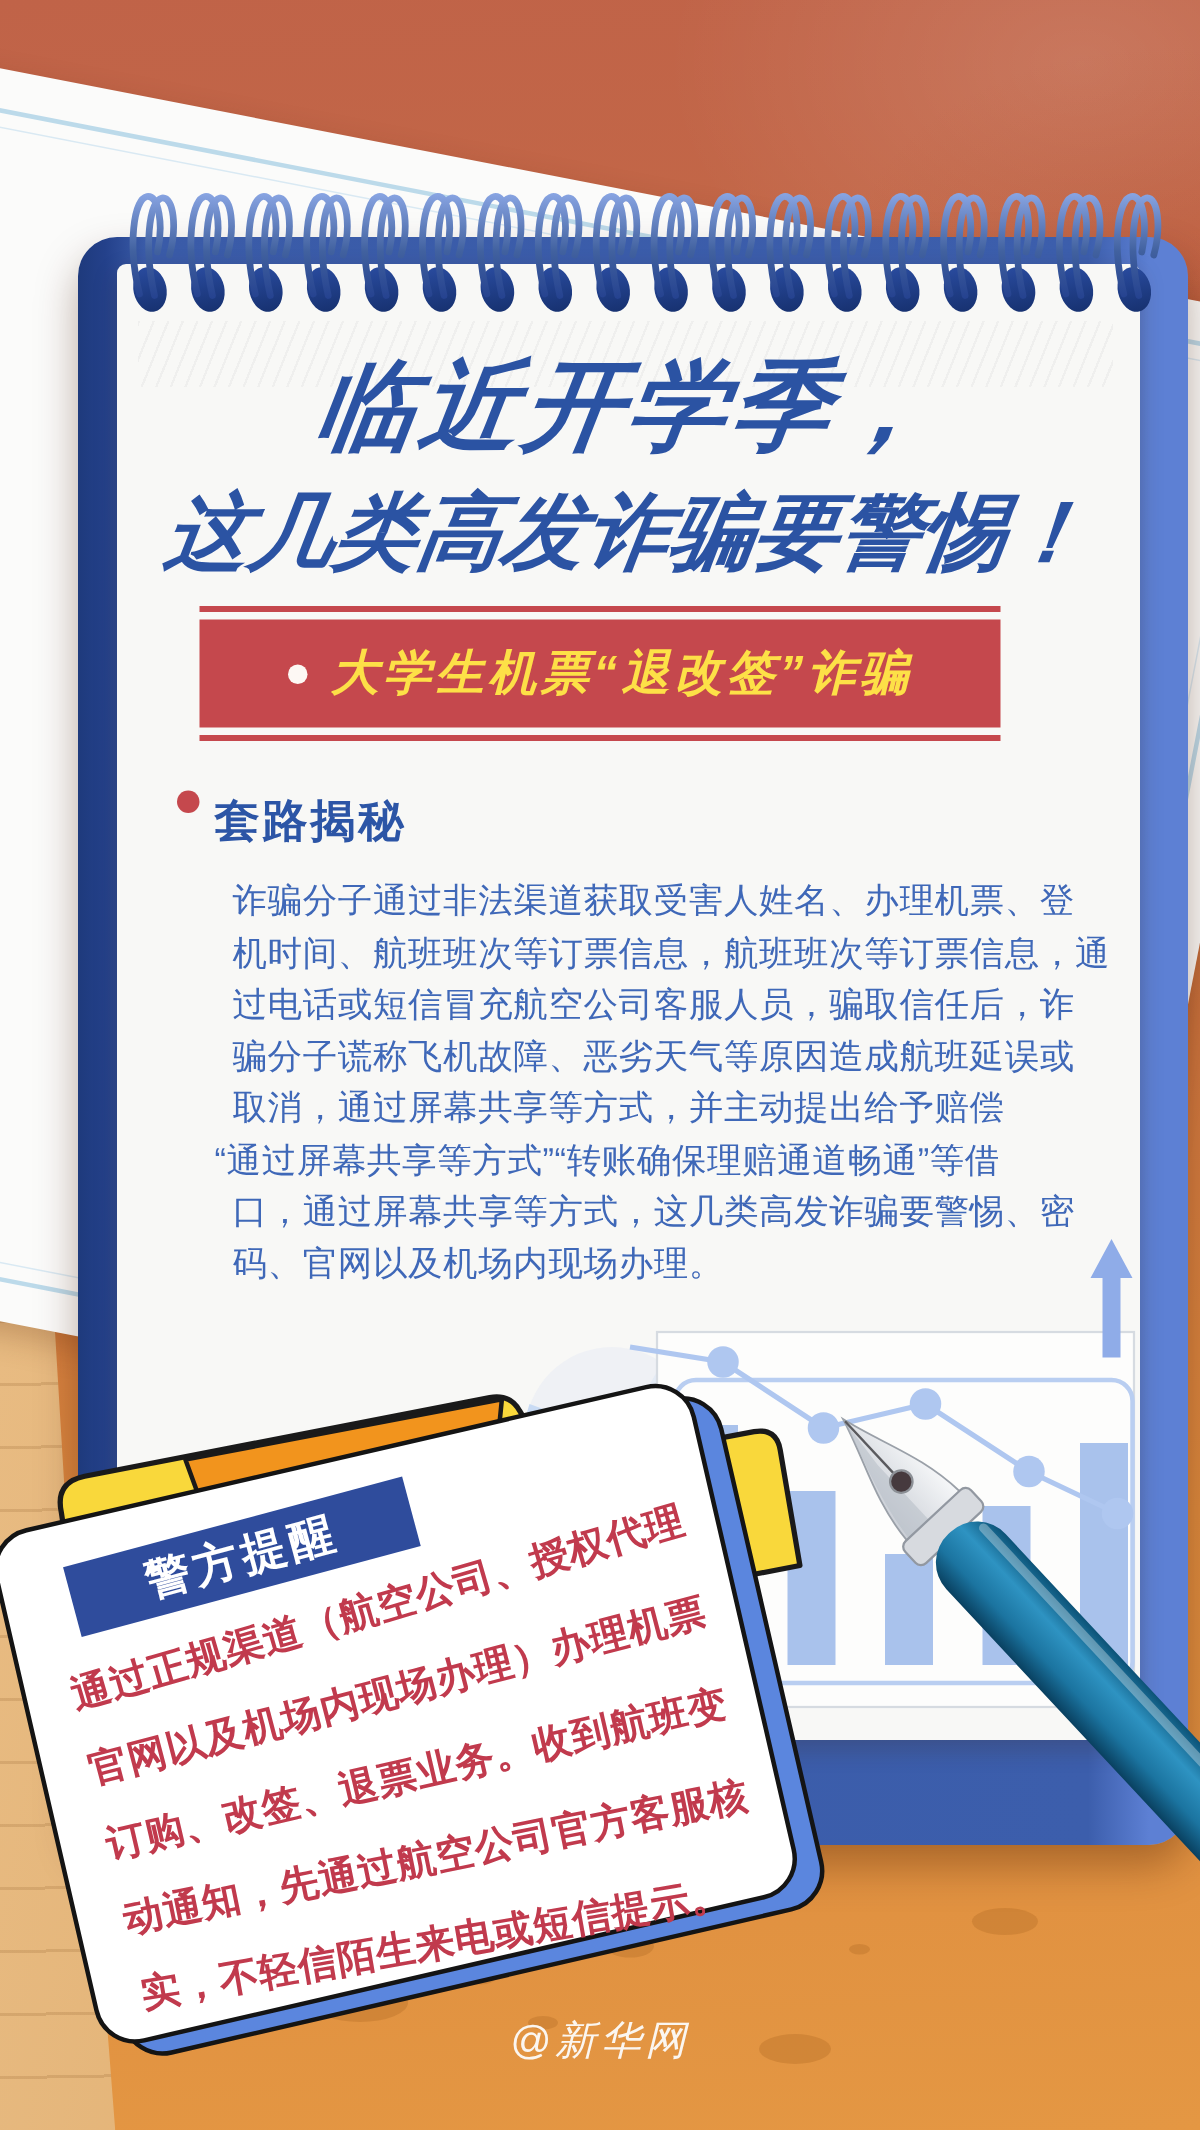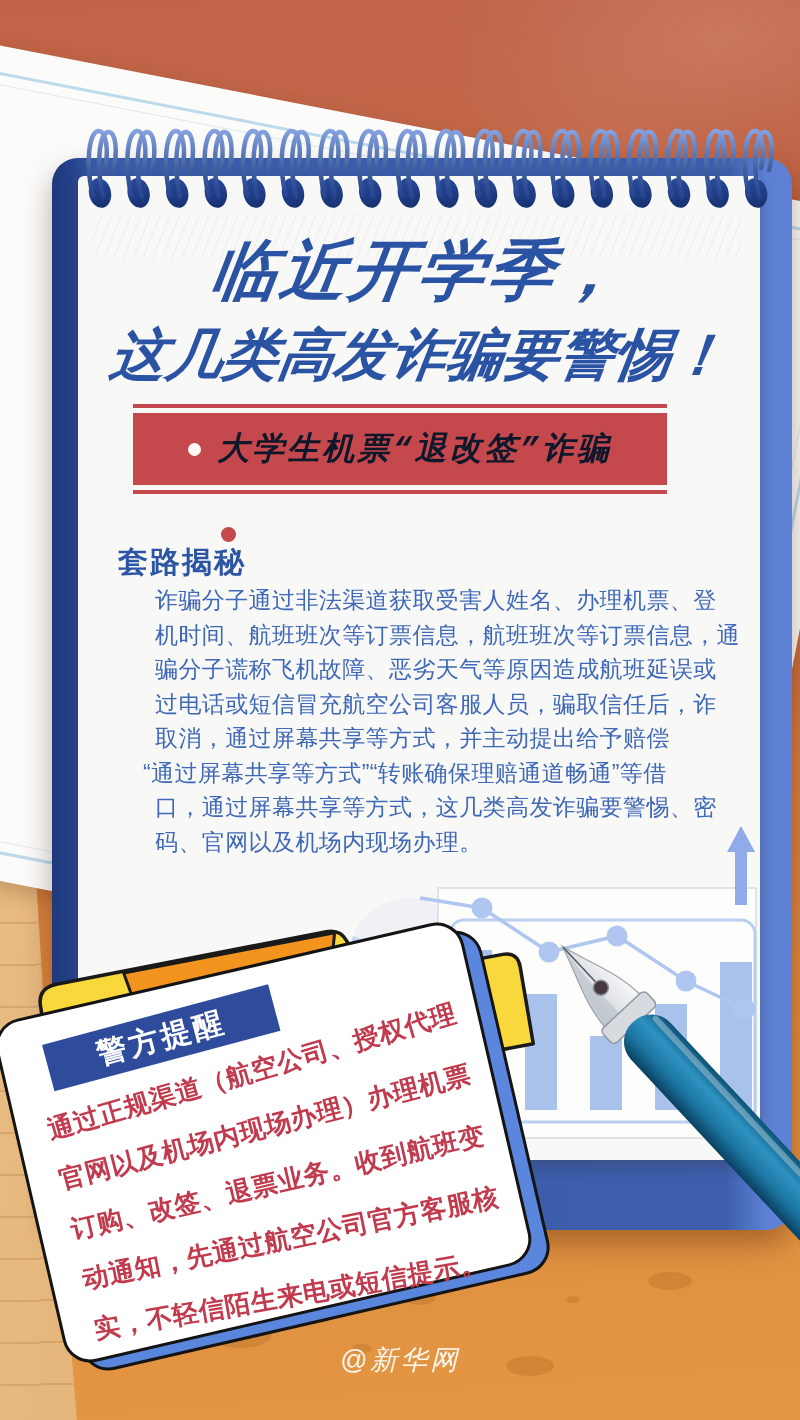--- a/index.html
+++ b/index.html
@@ -57,25 +57,25 @@
 
   
   .title{position:absolute;left:78px;width:682px;text-align:center;color:#2B53A3;
          font-weight:900;font-style:italic;transform:skewX(-8deg);white-space:nowrap;}
   .title1{top:226px;font-size:66px;letter-spacing:3px;}
   .title2{top:318px;font-size:56px;letter-spacing:0px;}
 
   .banner{position:absolute;left:133px;top:404px;width:534px;}
   .banner .rule{height:4px;background:#C5484D;}
   .banner .box{margin:5px 0;background:#C5484D;height:72px;display:flex;align-items:center;
-               justify-content:center;color:#0f172a;font-size:32px;font-weight:800;
-               letter-spacing:3px;font-style:italic;font-family:Liberation Mono, monospace;}
+               justify-content:center;color:#fde047;font-size:32px;font-weight:800;
+               letter-spacing:3px;font-style:italic;}
   .banner .dot{width:13px;height:13px;border-radius:50%;background:#FDF8F4;margin-right:16px;flex:none;}
 
-  .section-head{position:absolute;left:118px;top:527px;display:flex;align-items:flex-end;flex-direction:column;}
+  .section-head{position:absolute;left:118px;top:527px;display:flex;align-items:flex-start;}
   .section-head .dot{width:15px;height:15px;border-radius:50%;background:#C5484D;margin-right:10px;}
   .section-head .txt{color:#2C55A6;font-size:30px;font-weight:800;letter-spacing:2px;}
 
   .body-text{position:absolute;left:155px;top:583px;width:575px;}
   .body-text .bline{height:34.5px;line-height:34.5px;font-size:23px;color:#3F68B8;
                     font-weight:500;letter-spacing:.4px;white-space:nowrap;}
   .body-text .outdent{margin-left:-12px;}
 
   
   .tip-group{position:absolute;left:-10px;top:1025px;width:480px;height:352px;
@@ -259,22 +259,22 @@
   </div>
 
   <div class="section-head">
     <span class="dot"></span>
     <span class="txt">套路揭秘</span>
   </div>
 
   <div class="body-text">
     <div class="bline">诈骗分子通过非法渠道获取受害人姓名、办理机票、登</div>
     <div class="bline">机时间、航班班次等订票信息，航班班次等订票信息，通</div>
+    <div class="bline">过电话或短信冒充航空公司客服人员，骗取信任后，诈</div>
     <div class="bline">骗分子谎称飞机故障、恶劣天气等原因造成航班延误或</div>
-    <div class="bline">过电话或短信冒充航空公司客服人员，骗取信任后，诈</div>
     <div class="bline">取消，通过屏幕共享等方式，并主动提出给予赔偿</div>
     <div class="bline outdent">“通过屏幕共享等方式”“转账确保理赔通道畅通”等借</div>
     <div class="bline">口，通过屏幕共享等方式，这几类高发诈骗要警惕、密</div>
     <div class="bline">码、官网以及机场内现场办理。</div>
   </div>
 
   <svg class="full-svg" viewBox="0 0 800 1420">
     <g transform="rotate(-6 40 1000)">
       <path d="M 40,1008 Q 38,988 58,986 L 332,962 Q 346,961 351,973 L 365,1003 Q 370,1014 383,1013
                L 505,1003 Q 520,1002 521,1017 L 526,1095 L 46,1136 Z" fill="#F9D83B" stroke="#1A1A1A" stroke-width="3.5" stroke-linejoin="round"></path>

